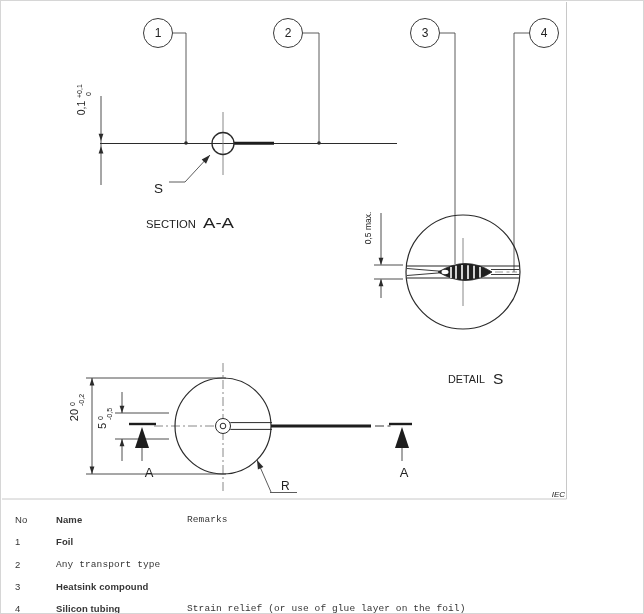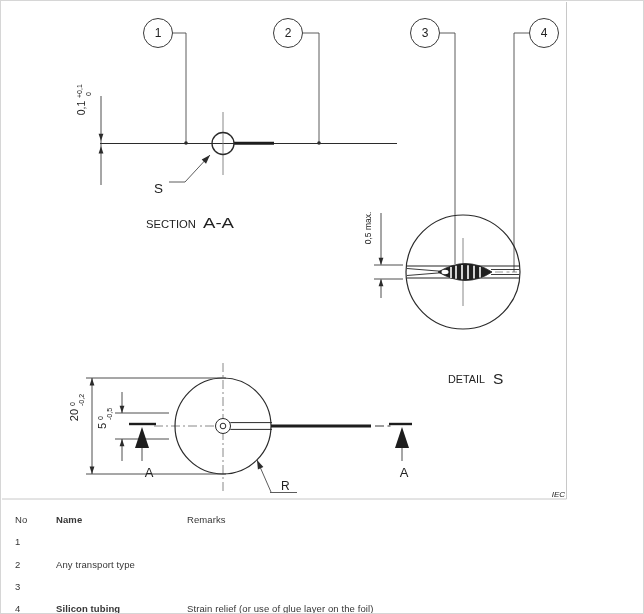--- a/index.html
+++ b/index.html
@@ -15,21 +15,21 @@
   #drawing{position:absolute;top:0;left:0;}
   svg text{fill:#222222;}
   
   #parts-table{
     position:absolute;left:0;top:508px;width:644px;
     font-size:9.5px;color:#363636;letter-spacing:0.1px;
   }
   .pt-row{display:flex;height:22.3px;line-height:22.3px;padding-left:14px;}
   .pt-no{width:41px;}
   .pt-name{width:131px;font-weight:bold;}
-  .pt-remarks{flex:1;}
+  .pt-remarks{flex:1;font-family:Liberation Mono, monospace;}
 </style>
 </head>
 <body>
 
 <div id="canvas">
 
 <svg id="drawing" width="644" height="506" viewBox="0 0 644 506" xmlns="http://www.w3.org/2000/svg">
 
   <g stroke="#c8c8c8" stroke-width="1">
     <line x1="565.5" y1="1" x2="565.5" y2="498"></line>
@@ -212,27 +212,29 @@
 </svg>
 
 <div id="parts-table">
   <div class="pt-row">
     <span class="pt-no">No</span>
     <span class="pt-name">Name</span>
     <span class="pt-remarks">Remarks</span>
   </div>
   <div class="pt-row">
     <span class="pt-no">1</span>
+    <span class="pt-name">Foil</span>
   </div>
   <div class="pt-row">
     <span class="pt-no">2</span>
     <span class="pt-remarks">Any transport type</span>
   </div>
   <div class="pt-row">
     <span class="pt-no">3</span>
+    <span class="pt-name">Heatsink compound</span>
   </div>
   <div class="pt-row">
     <span class="pt-no">4</span>
     <span class="pt-name">Silicon tubing</span>
     <span class="pt-remarks">Strain relief (or use of glue layer on the foil)</span>
   </div>
 </div>
 
 </div>
 

